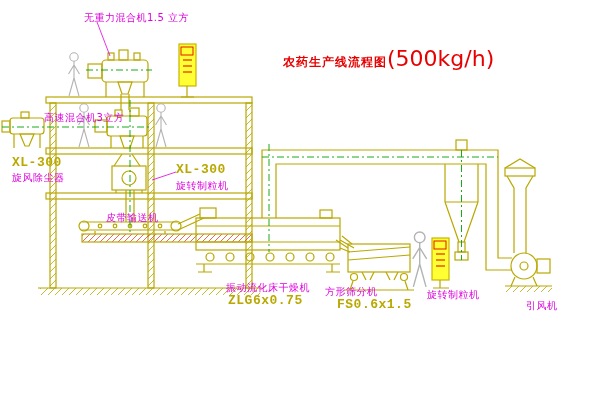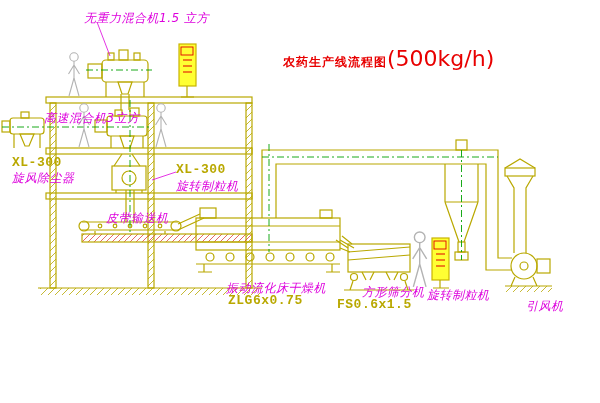--- a/index.html
+++ b/index.html
@@ -2,22 +2,22 @@
 <html><head>
 <meta charset="utf-8">
 <style>
   html,body { margin:0; padding:0; background:#fff; }
   .stage {
     position:relative; width:600px; height:403px; background:#ffffff;
     overflow:hidden; font-family:"DejaVu Sans", sans-serif;
   }
   .stage svg { position:absolute; left:0; top:0; }
   .lbl {
-    position:absolute; color:#dd00dd; font-size:12px; line-height:1.1;
-    white-space:nowrap; letter-spacing:0.5px;font-style:italic;
+    position:absolute; color:#dd00dd; font-size:10px; line-height:1.1;
+    white-space:nowrap; letter-spacing:0.5px;
   }
   .model {
     position:absolute; color:#b9a800; font-weight:bold; font-size:13px;
     white-space:nowrap; letter-spacing:0.5px;font-family:Liberation Mono, monospace;
   }
   .title-wrap {
     position:absolute; left:283px; top:46px; color:#e80000;
     display:flex; align-items:baseline; white-space:nowrap;
   }
   .title-main { font-size:12px; font-weight:bold; letter-spacing:1px; }
@@ -202,18 +202,18 @@
 
 <div class="lbl" style="left:84px;top:12px">无重力混合机1.5 立方</div>
 <div class="lbl" style="left:44px;top:112px">高速混合机3立方</div>
 <div class="model" style="left:12px;top:155px">XL-300</div>
 <div class="lbl" style="left:12px;top:172px">旋风除尘器</div>
 <div class="model" style="left:176px;top:162px">XL-300</div>
 <div class="lbl" style="left:176px;top:180px">旋转制粒机</div>
 <div class="lbl" style="left:106px;top:212px">皮带输送机</div>
 <div class="lbl" style="left:226px;top:282px">振动流化床干燥机</div>
 <div class="model" style="left:228px;top:293px">ZLG6x0.75</div>
-<div class="lbl" style="left:362px;top:286px">方形筛分机</div>
+<div class="lbl" style="left:325px;top:286px">方形筛分机</div>
 <div class="model" style="left:337px;top:297px">FS0.6x1.5</div>
 <div class="lbl" style="left:427px;top:289px">旋转制粒机</div>
 <div class="lbl" style="left:526px;top:300px">引风机</div>
 
 </div>
 
 </body></html>

